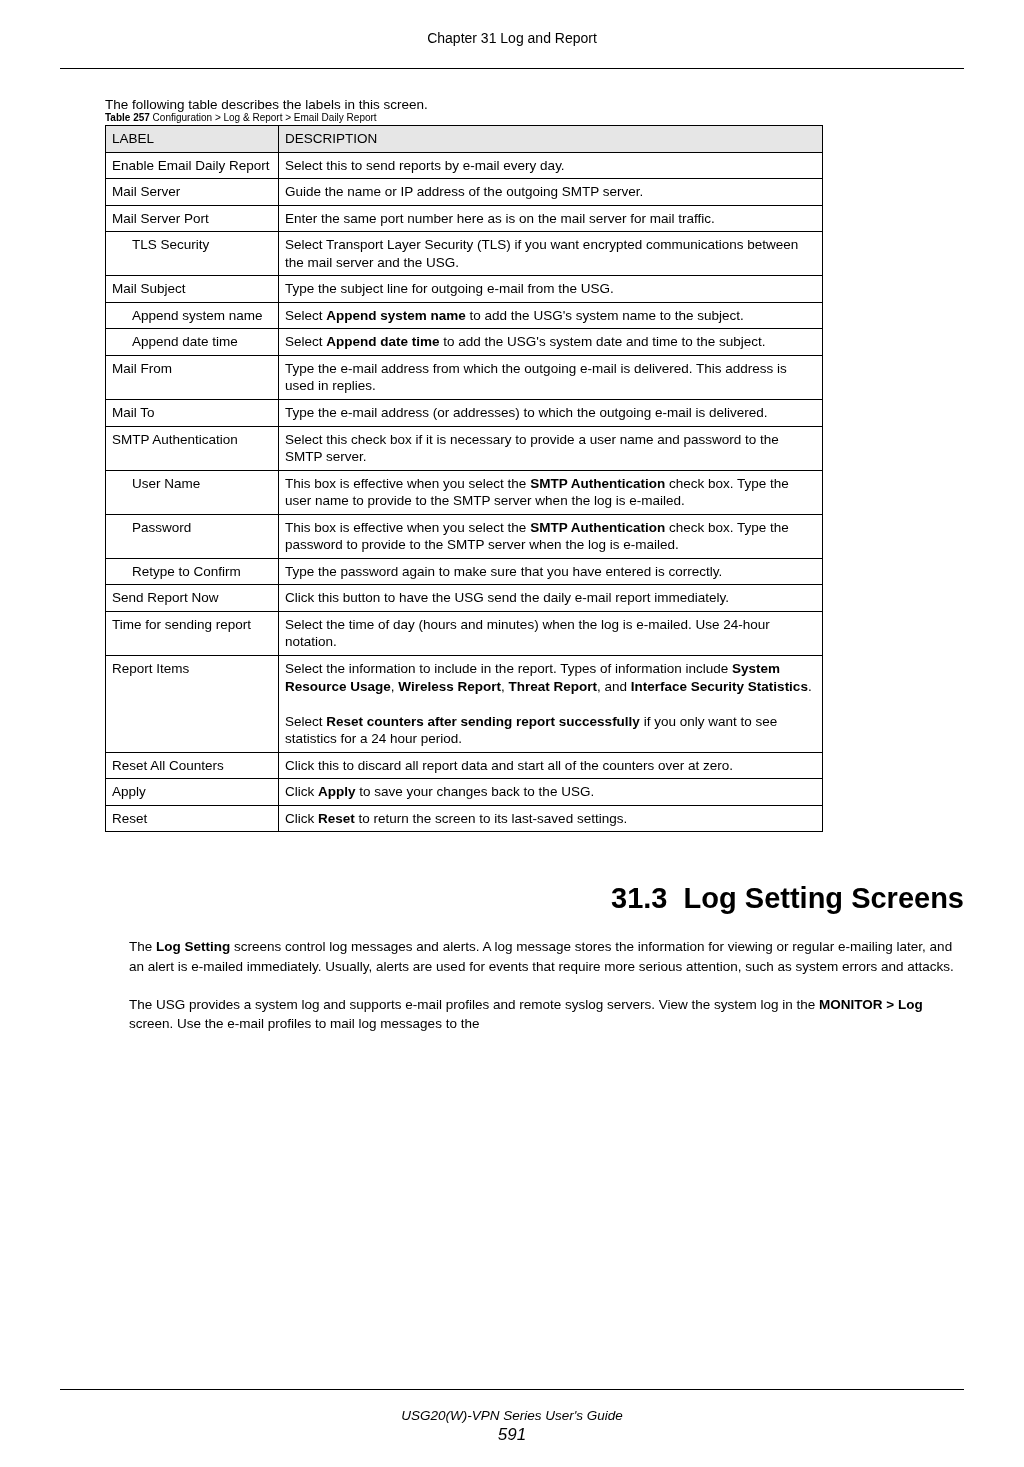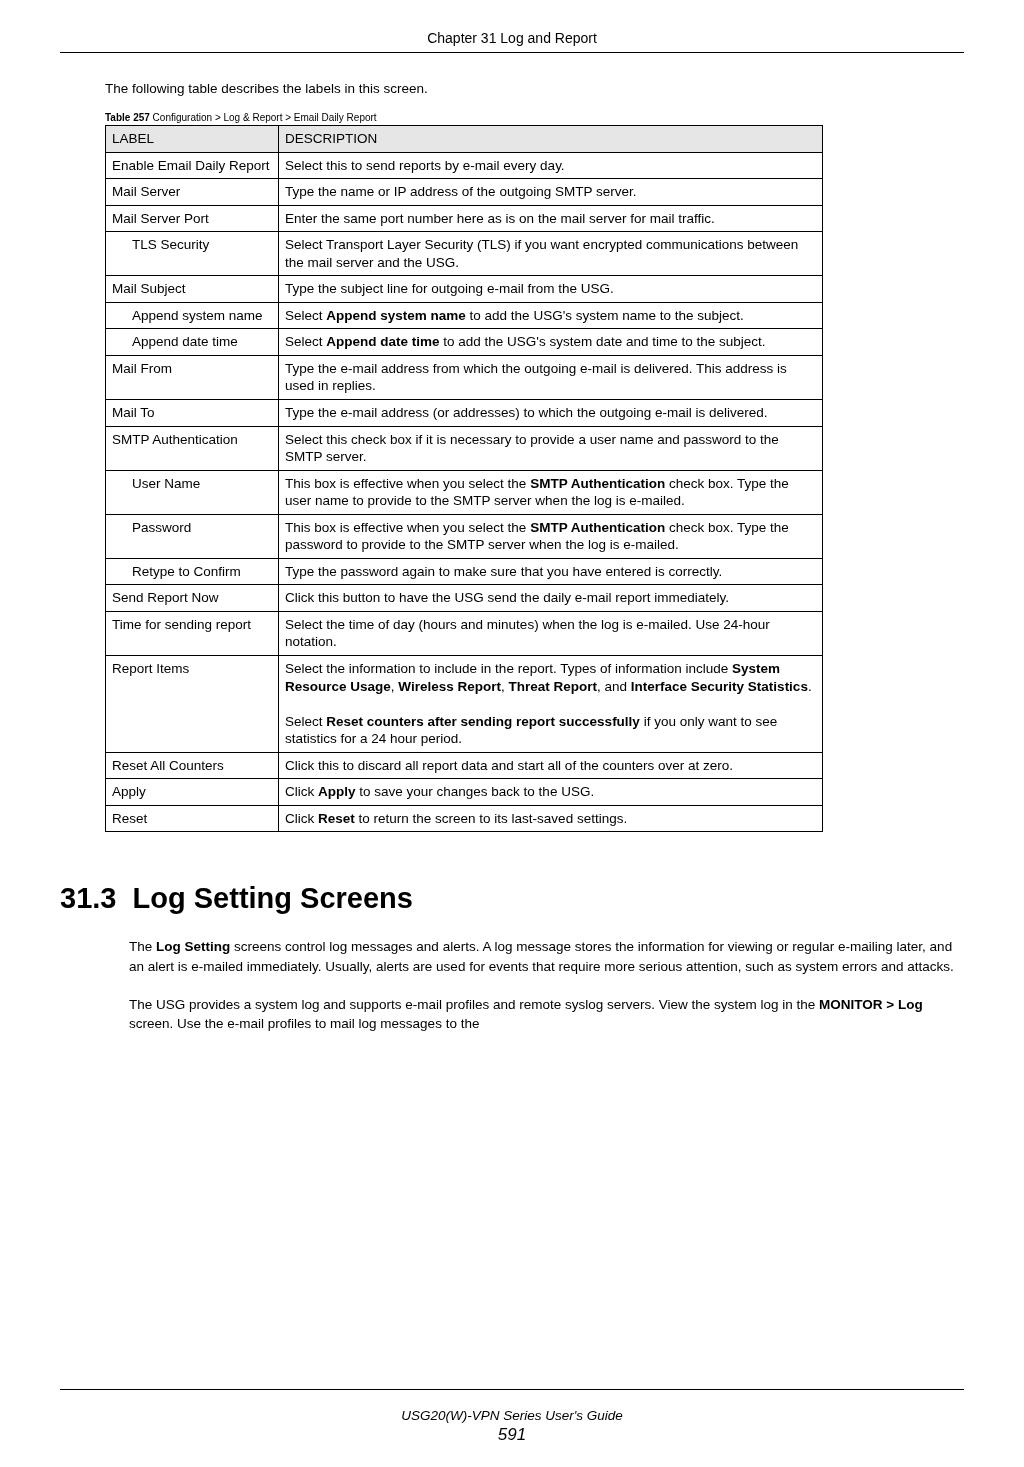--- a/index.html
+++ b/index.html
@@ -12,30 +12,30 @@
   .page {
     width: 1024px;
     height: 1467px;
     position: relative;
     box-sizing: border-box;
     padding: 30px 60px 0 60px;
   }
   .running-head {
     text-align: center;
     font-size: 14px;
-    margin-bottom: 6px;
+    margin-bottom: 22px;
   }
   .head-rule {
     border: none;
     border-top: 1.5px solid #000;
     margin: 0 0 28px 0;
   }
   .intro {
     margin-left: 45px;
-    margin-bottom: 16px;
+    margin-bottom: 0;
   }
   .table-caption {
     margin-left: 45px;
     font-size: 10px;
     margin-bottom: 2px;
   }
   .table-caption .tnum {
     font-weight: bold;
   }
   table.desc {
@@ -59,20 +59,21 @@
     width: 140px;
   }
   table.desc td.indent {
     padding-left: 26px;
   }
   .section-head {
     font-family: Arial, Helvetica, sans-serif;
     font-size: 29px;
     font-weight: bold;
     margin: 50px 0 22px 0;
+    text-align: right;
   }
   .body-para {
     margin-left: 69px;
     line-height: 1.45;
     margin-bottom: 18px;
   }
   .foot-rule {
     border: none;
     border-top: 1.5px solid #000;
     position: absolute;
@@ -116,21 +117,21 @@
         <th>DESCRIPTION</th>
       </tr>
     </thead>
     <tbody id="tbody">
         <tr>
           <td class="label-col">Enable Email Daily Report</td>
           <td>Select this to send reports by e-mail every day.</td>
         </tr>
         <tr>
           <td class="label-col">Mail Server</td>
-          <td>Type the name or IP address of the outgoing SMTP server.</td>
+          <td>Guide the name or IP address of the outgoing SMTP server.</td>
         </tr>
         <tr>
           <td class="label-col">Mail Server Port</td>
           <td>Enter the same port number here as is on the mail server for mail traffic.</td>
         </tr>
         <tr>
           <td class="label-col indent">TLS Security</td>
           <td>Select Transport Layer Security (TLS) if you want encrypted communications between the mail server and the USG.</td>
         </tr>
         <tr>

